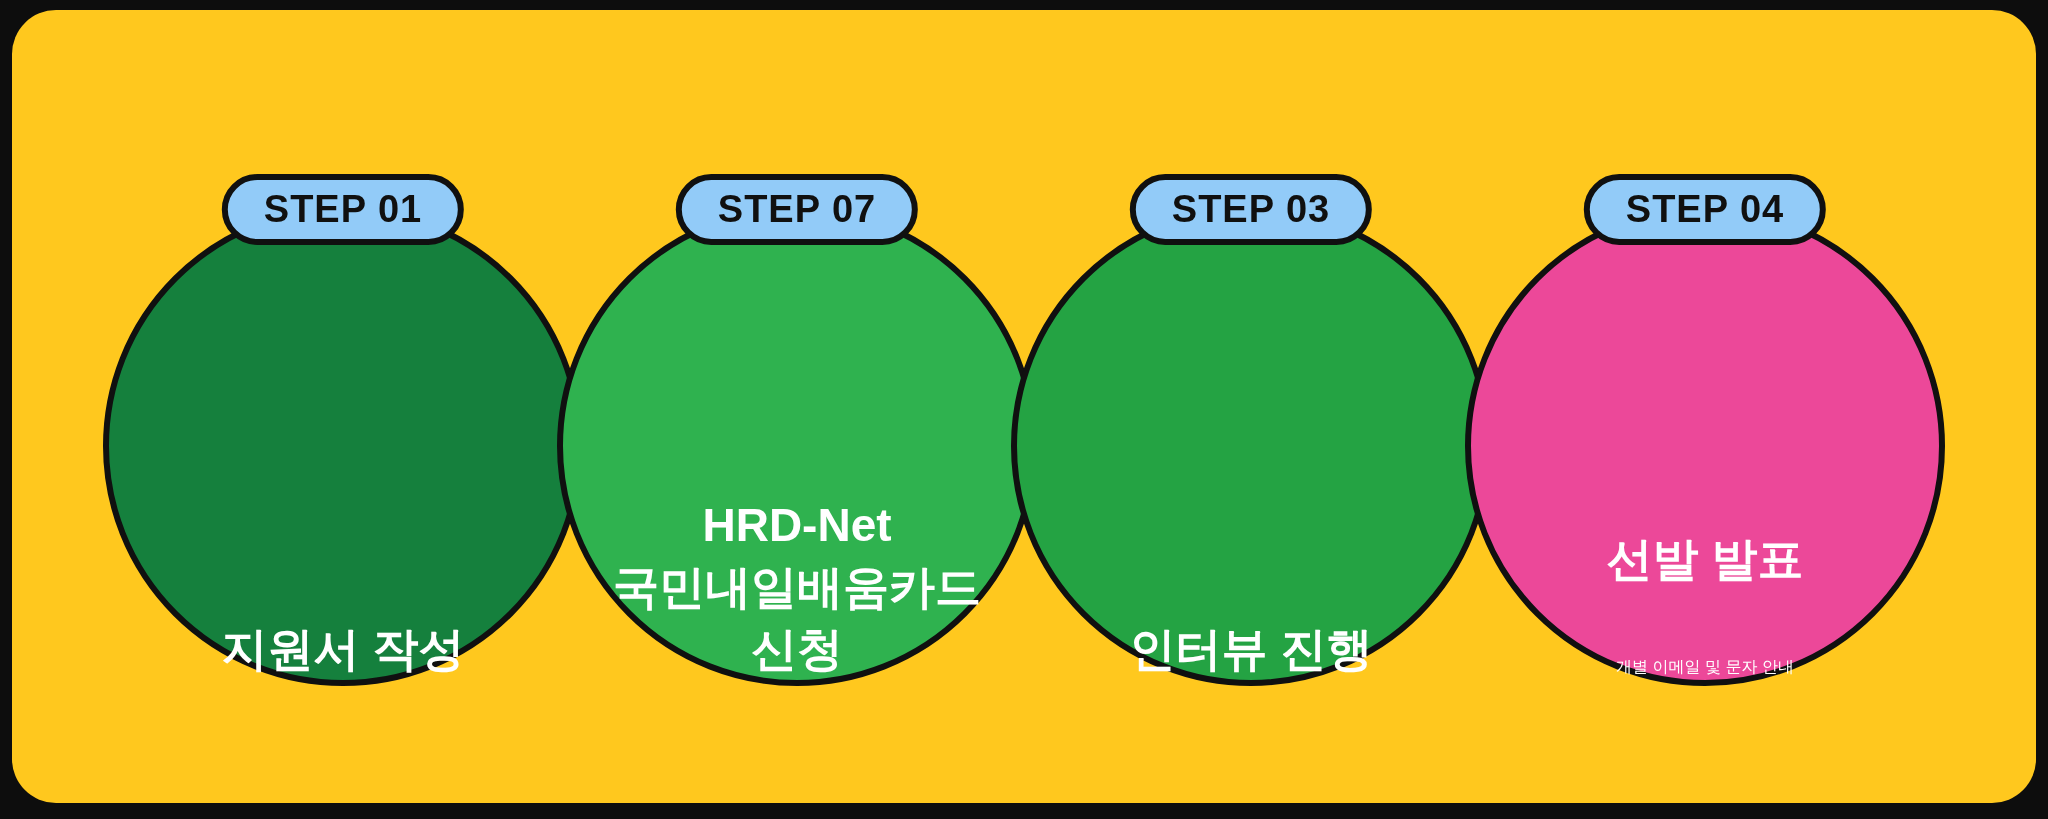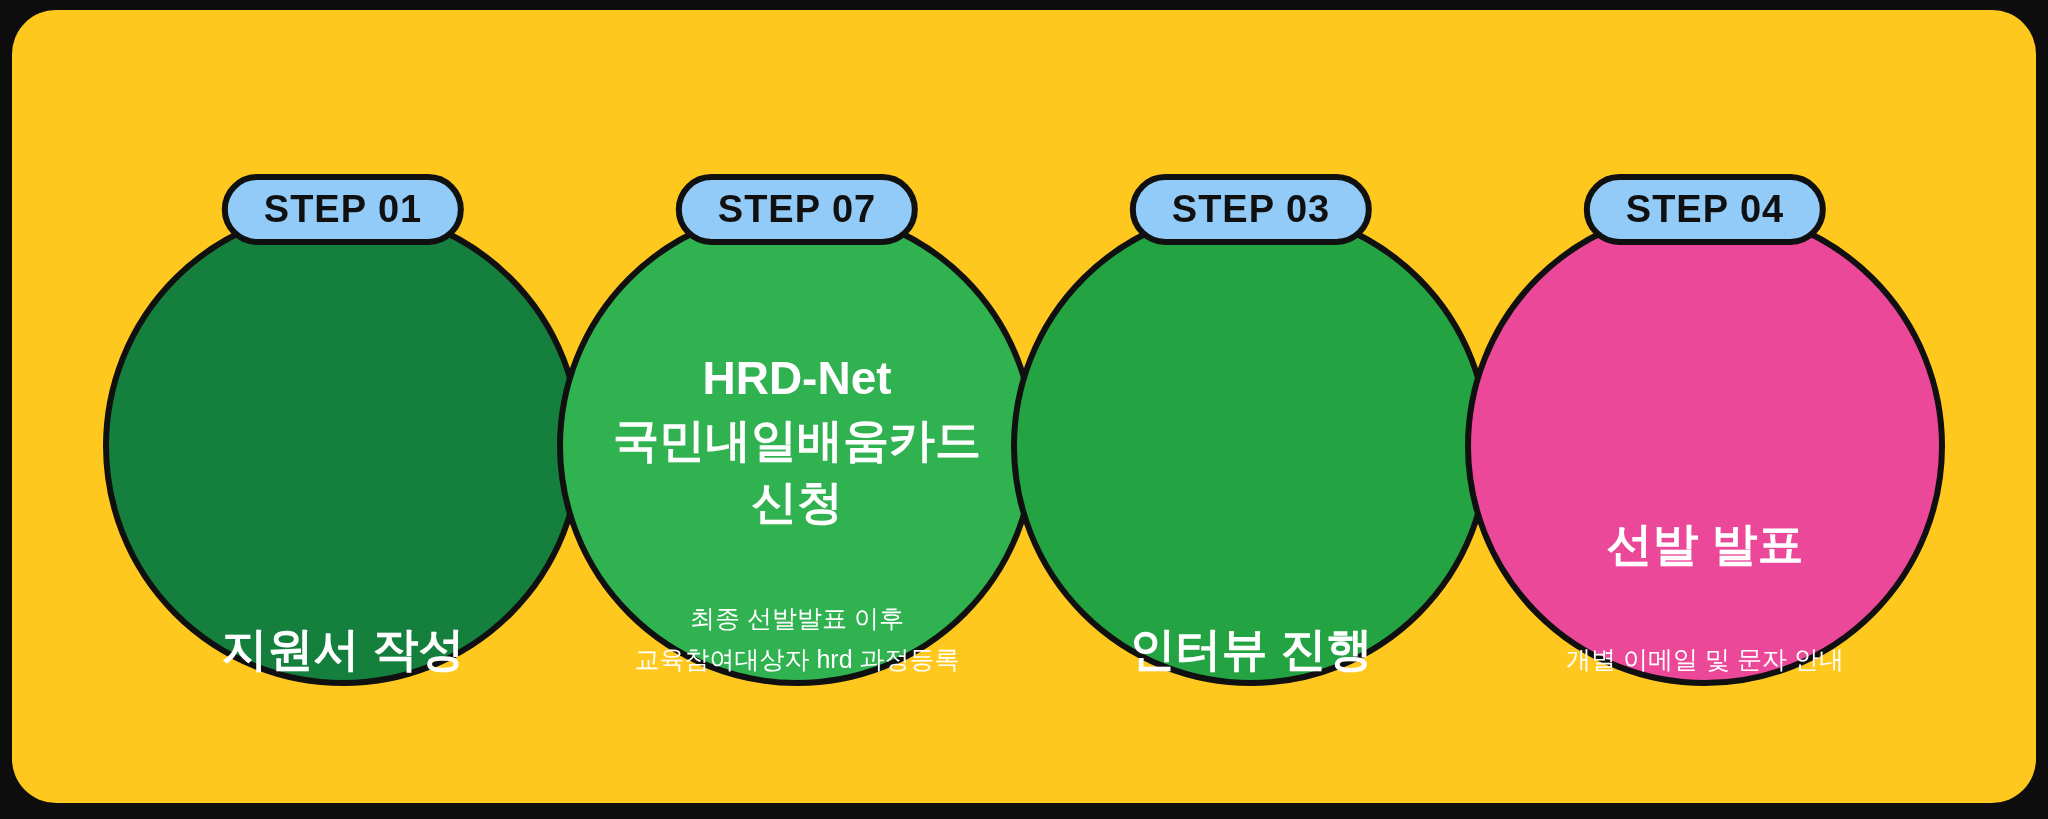--- a/index.html
+++ b/index.html
@@ -72,21 +72,21 @@
   .title {
     color: #ffffff;
     font-size: 46px;
     font-weight: 700;
     line-height: 1.35;
     white-space: pre-line;
   }
 
   .subtitle {
     color: #ffffff;
-    font-size: 25px;
+    font-size: 16px;
     font-weight: 400;
     line-height: 1.65;
     margin-top: 64px;
     white-space: pre-line;
   }
   .subtitle:empty { display: none; }
 </style>
 </head>
 <body style="background-color: rgb(13, 13, 13);">
 
@@ -100,22 +100,20 @@
 
       </div>
     </div>
 
     <div class="step">
       <div class="badge" style="background-color: rgb(146, 203, 248);">STEP 07</div>
       <div class="circle" style="background-color: rgb(47, 178, 79);">
         <div class="title">HRD-Net
 국민내일배움카드
 신청</div>
-        <div class="subtitle">최종 선발발표 이후
-교육참여대상자 hrd 과정등록</div>
       </div>
     </div>
 
     <div class="step">
       <div class="badge" style="background-color: rgb(146, 203, 248);">STEP 03</div>
       <div class="circle" style="background-color: rgb(36, 163, 67);">
         <div class="title">인터뷰 진행</div>
 
       </div>
     </div>

